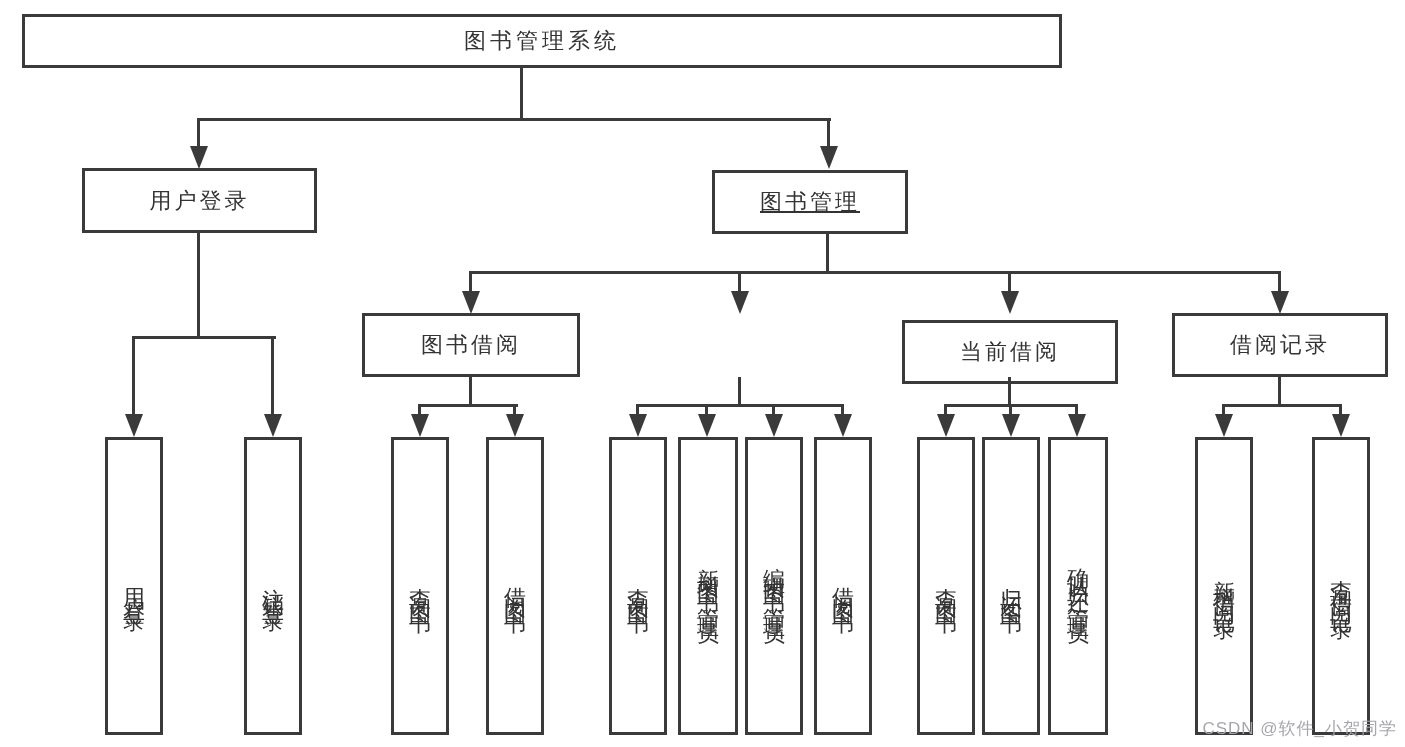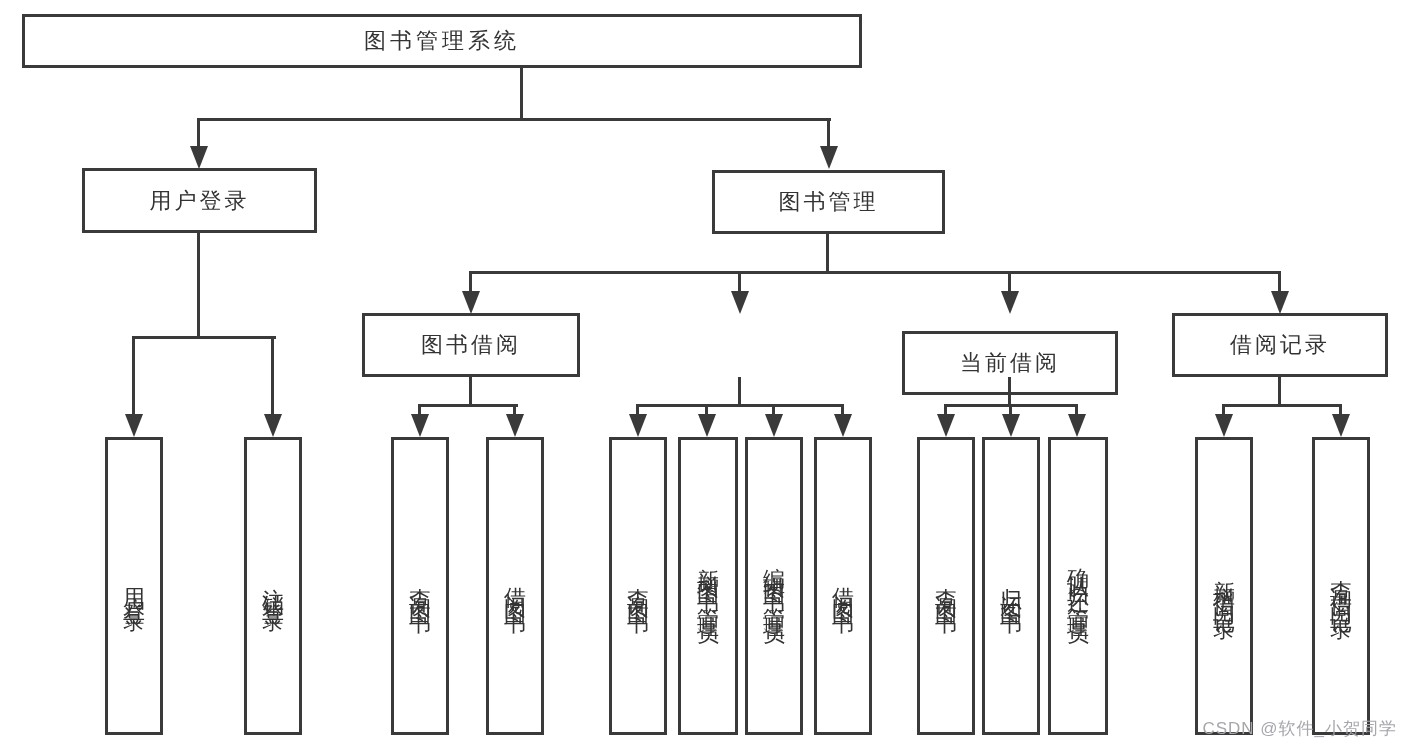--- a/index.html
+++ b/index.html
@@ -70,35 +70,35 @@
     letter-spacing: 1px;
     color: var(--watermark-color);
     z-index: 5;
   }
 </style>
 </head>
 <body>
 
 <div class="canvas">
 
-  <div class="box root" style="left:22px; top:14px; width:840px; height:54px;">
+  <div class="box root" style="left:22px; top:14px; width:1040px; height:54px;">
     <span>图书管理系统</span>
   </div>
 
   <div class="vline" style="left:520px; top:68px; height:50px;"></div>
   <div class="hline" style="left:198px; top:118px; width:633px;"></div>
   <div class="vline" style="left:197px; top:118px; height:30px;"></div>
   <div class="ah" style="left:190px; top:146px;"></div>
   <div class="vline" style="left:827px; top:118px; height:30px;"></div>
   <div class="ah" style="left:820px; top:146px;"></div>
 
   <div class="box" style="left:82px; top:168px; width:235px; height:65px;">
     <span>用户登录</span>
   </div>
-  <div class="box" style="left:712px; top:170px; width:233px; height:64px;">
+  <div class="box" style="left:712px; top:170px; width:196px; height:64px;text-decoration:underline;">
     <span>图书管理</span>
   </div>
 
   <div class="vline" style="left:197px; top:233px; height:103px;"></div>
   <div class="hline" style="left:132px; top:336px; width:144px;"></div>
   <div class="vline" style="left:132px; top:336px; height:80px;"></div>
   <div class="ah" style="left:125px; top:414px;"></div>
   <div class="vline" style="left:271px; top:336px; height:80px;"></div>
   <div class="ah" style="left:264px; top:414px;"></div>
 
@@ -109,21 +109,21 @@
   <div class="vline" style="left:738px; top:271px; height:22px;"></div>
   <div class="ah" style="left:731px; top:291px;"></div>
   <div class="vline" style="left:1008px; top:271px; height:22px;"></div>
   <div class="ah" style="left:1001px; top:291px;"></div>
   <div class="vline" style="left:1278px; top:271px; height:22px;"></div>
   <div class="ah" style="left:1271px; top:291px;"></div>
 
   <div class="box" style="left:362px; top:313px; width:218px; height:64px;">
     <span>图书借阅</span>
   </div>
-  <div class="box" style="left:902px; top:331px; width:216px; height:64px;">
+  <div class="box" style="left:902px; top:320px; width:216px; height:64px;">
     <span>当前借阅</span>
   </div>
   <div class="box" style="left:1172px; top:313px; width:216px; height:64px;">
     <span>借阅记录</span>
   </div>
 
   <div class="vline" style="left:469px; top:377px; height:29px;"></div>
   <div class="hline" style="left:418px; top:404px; width:100px;"></div>
   <div class="vline" style="left:418px; top:404px; height:12px;"></div>
   <div class="ah" style="left:411px; top:414px;"></div>

